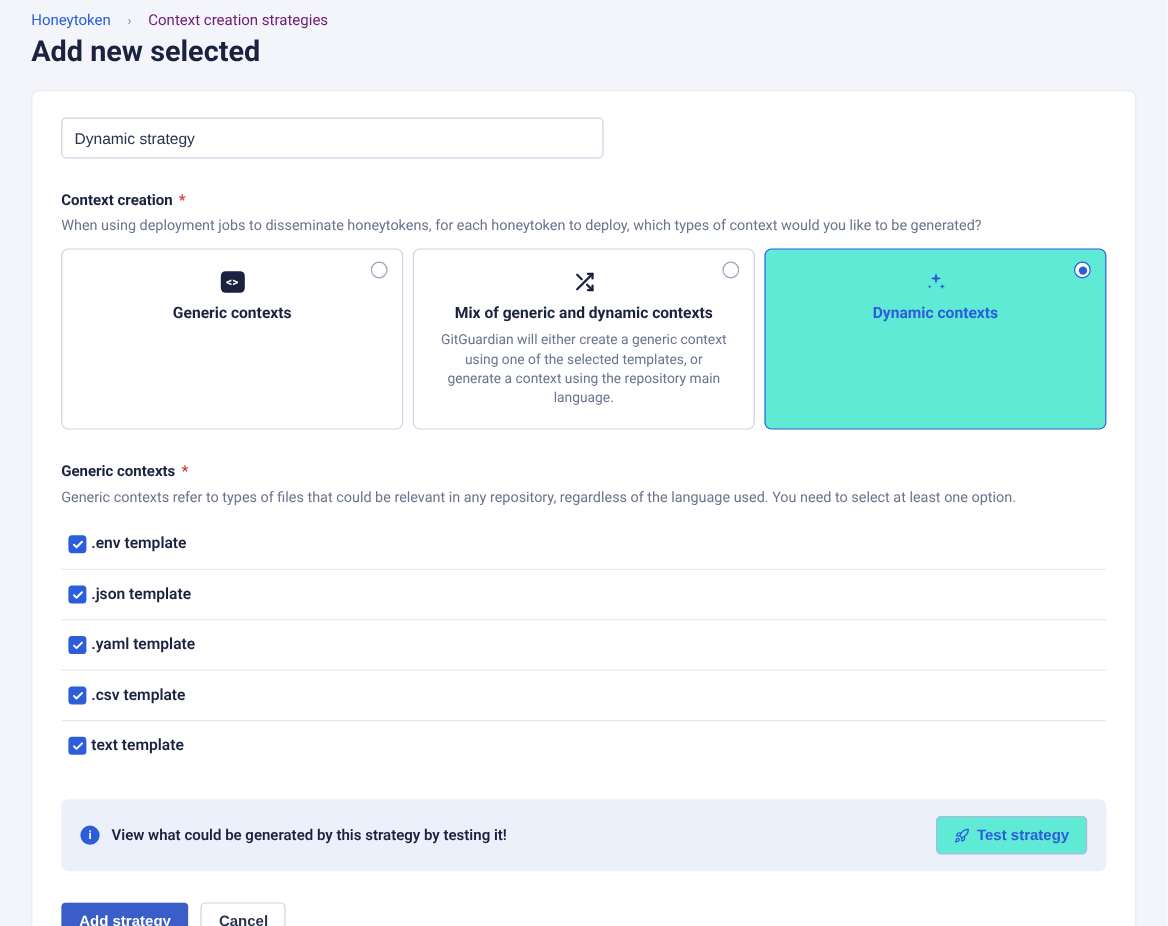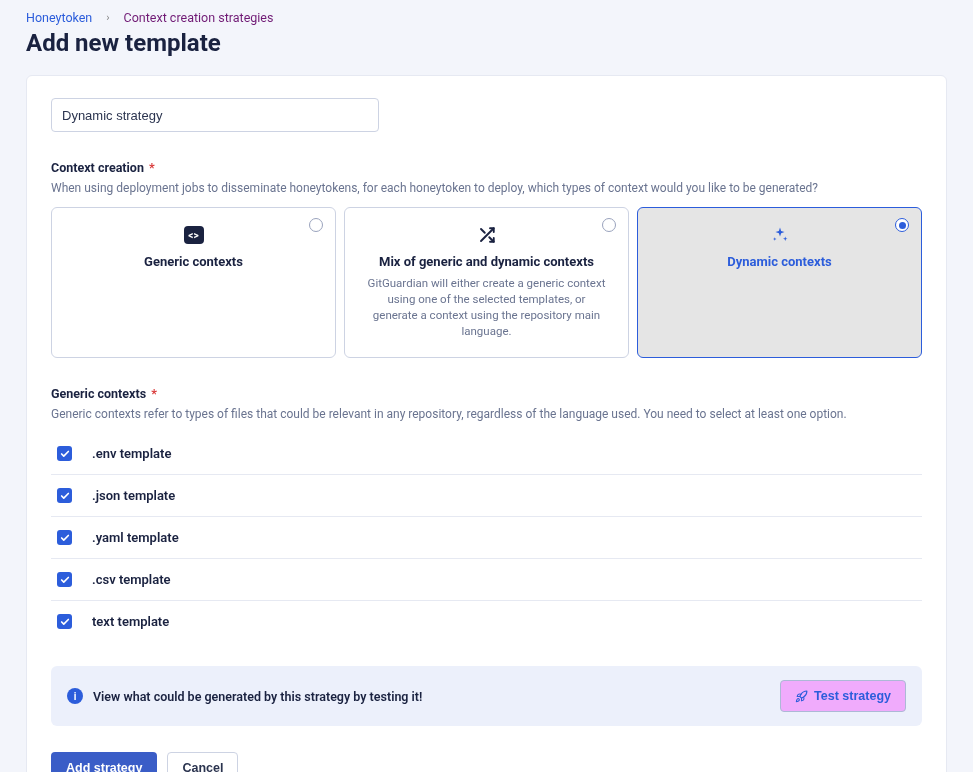--- a/index.html
+++ b/index.html
@@ -15,46 +15,46 @@
 .breadcrumb { display: flex; align-items: center; gap: 14px; font-size: 12.5px; margin-bottom: 4px; }
 .breadcrumb .link { color: #2c5ddb; cursor: pointer; }
 .breadcrumb .chev { color: #888; font-size: 11px; }
 .breadcrumb .current { color: #701a75; }
 h1.page-title { font-size: 24px; font-weight: 700; color: #1a2240; margin-bottom: 18px; }
 .card { background: #fff; border: 1px solid #e6e9f2; border-radius: 6px; padding: 22px 24px 24px 24px; }
 .field-label { font-weight: 700; font-size: 12.5px; color: #1a2240; margin-bottom: 6px; }
 .req { color: #d93a3a; margin-left: 2px; }
 .help { color: #6a7490; font-size: 12px; margin-bottom: 12px; }
 .text-input {
-  width: 328px; height: 34px; border: 1px solid #cdd3e3; border-radius: 4px;
+  width: 452px; height: 34px; border: 1px solid #cdd3e3; border-radius: 4px;
   padding: 0 10px; font-size: 13px; color: #2b344f; outline: none;
 }
 .section { margin-top: 28px; }
 .options-row { display: flex; gap: 8px; }
 .option-card {
   flex: 1 1 0; position: relative; border: 1px solid #cdd3e3; border-radius: 6px;
   padding: 18px 16px 18px 16px; text-align: center; cursor: pointer; background: #fff;
 }
-.option-card.selected { border-color: #2c5ddb; background: #e5e5e5; }
+.option-card.selected { border-color: #2c5ddb; background: #5eead4; }
 .option-card .radio {
   position: absolute; top: 10px; right: 12px; width: 14px; height: 14px;
   border: 1.5px solid #9aa3bd; border-radius: 50%; background: #fff;
 }
 .option-card.selected .radio { border-color: #2c5ddb; }
 .option-card.selected .radio::after {
   content: ""; position: absolute; inset: 2.5px; border-radius: 50%; background: #2c5ddb;
 }
 .option-icon { display: flex; justify-content: center; margin-bottom: 8px; height: 20px; }
 .option-title { font-weight: 700; font-size: 13px; color: #1a2240; margin-bottom: 6px; }
 .option-card.selected .option-title { color: #2c5ddb; }
 .option-desc { font-size: 11.5px; color: #6a7490; line-height: 1.4; padding: 0 4px; }
 .option-card.selected .option-desc { color: #4a6bc5; }
 .checkbox-list { margin-top: 4px; }
 .checkbox-row {
-  display: flex; align-items: center; gap: 20px; padding: 13px 6px;
+  display: flex; align-items: center; gap: 4px; padding: 13px 6px;
   border-bottom: 1px solid #e6e9f2;
 }
 .checkbox-row:last-child { border-bottom: none; }
 .cbox {
   width: 15px; height: 15px; border-radius: 3px; background: #2c5ddb;
   display: flex; align-items: center; justify-content: center; color: #fff;
   flex-shrink: 0;
 }
 .cbox svg { width: 10px; height: 10px; }
 .cbox-label { font-size: 13px; font-weight: 600; color: #1a2240; }
@@ -66,40 +66,40 @@
 .info-icon {
   width: 16px; height: 16px; border-radius: 50%; background: #2c5ddb; color: #fff;
   display: flex; align-items: center; justify-content: center; font-size: 10px; font-weight: 700;
   flex-shrink: 0;
 }
 .callout-text { font-size: 12.5px; font-weight: 600; color: #1a2240; }
 .btn {
   border-radius: 4px; padding: 8px 14px; font-size: 12.5px; font-weight: 600;
   cursor: pointer; border: 1px solid transparent; display: inline-flex; align-items: center; gap: 6px;
 }
-.btn-outline { background: #f0abfc; border-color: #adb8d6; color: #2c5ddb; }
+.btn-outline { background: #5eead4; border-color: #adb8d6; color: #2c5ddb; }
 .btn-primary { background: #3a5dc7; color: #fff; }
 .btn-secondary { background: #fff; border: 1px solid #cdd3e3; color: #2b344f; }
 .footer-actions { display: flex; gap: 10px; margin-top: 26px; }
 .icon-code-badge {
   width: 20px; height: 18px; border-radius: 4px; background: #1a2240;
   display: flex; align-items: center; justify-content: center; color: #fff; font-size: 10px; font-weight: 700;
 }
 </style>
 </head>
 <body>
 
 <div class="page">
   <div class="breadcrumb">
     <span class="link">Honeytoken</span>
     <span class="chev">›</span>
     <span class="current">Context creation strategies</span>
   </div>
 
-  <h1 class="page-title">Add new template</h1>
+  <h1 class="page-title">Add new selected</h1>
 
   <div class="card">
 
     <input type="text" class="text-input" value="Dynamic strategy" style="">
 
     <div class="section">
       <div class="field-label">
         <span>Context creation</span> <span class="req">*</span>
       </div>
       <div class="help">When using deployment jobs to disseminate honeytokens, for each honeytoken to deploy, which types of context would you like to be generated?</div>

